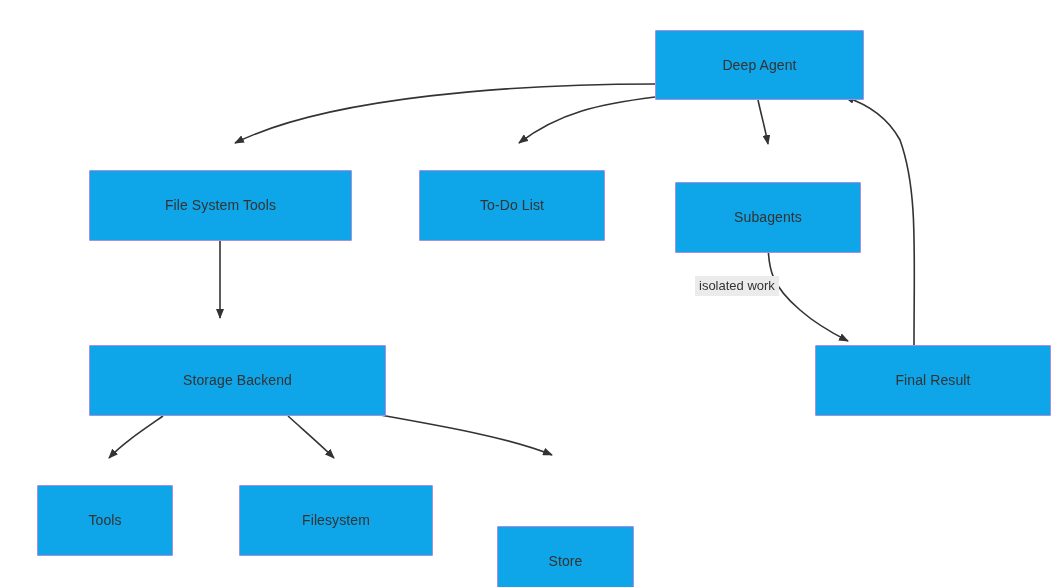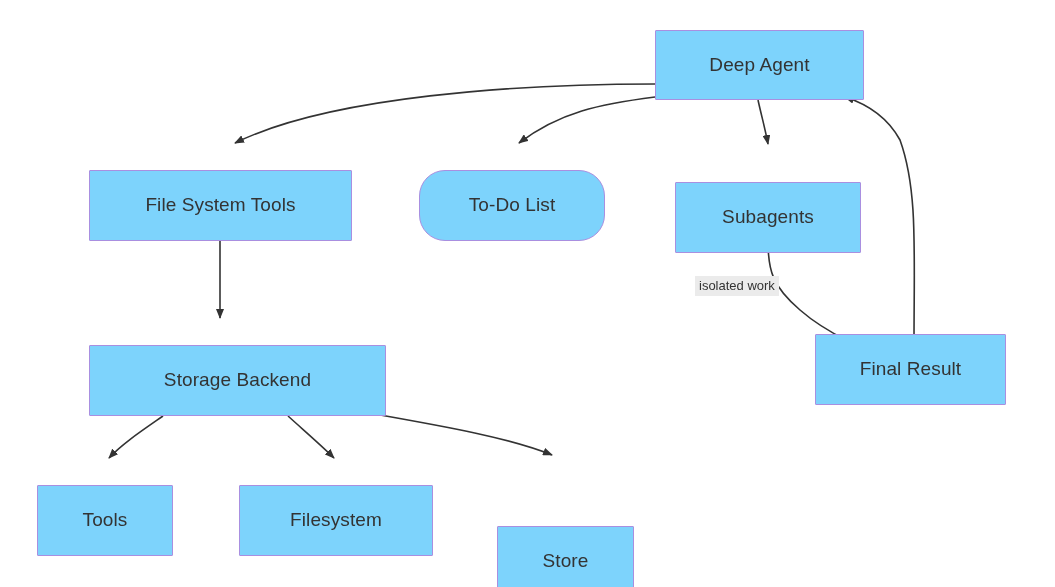--- a/index.html
+++ b/index.html
@@ -24,28 +24,28 @@
   #edge-layer {
     position: absolute;
     left: 0;
     top: 0;
     width: 1055px;
     height: 587px;
   }
   .node {
     position: absolute;
     box-sizing: border-box;
-    background: #7dd3fc;
+    background: #0ea5e9;
     border: 1.4px solid #a98fe0;
     border-radius: 1px;
     display: flex;
     align-items: center;
     justify-content: center;
     color: #333333;
-    font-size: 19px;
+    font-size: 14px;
     line-height: 1.2;
     letter-spacing: 0.1px;
     white-space: nowrap;
   }
   .node-label {
     display: block;
     text-align: center;
   }
   .edge-label {
     position: absolute;
@@ -90,29 +90,29 @@
   </svg>
 
   <div class="node" style="left:655px; top:30px; width:209px; height:70px;">
     <span class="node-label">Deep Agent</span>
   </div>
 
   <div class="node" style="left:89px; top:170px; width:263px; height:71px;align-items:center;">
     <span class="node-label">File System Tools</span>
   </div>
 
-  <div class="node" style="left:419px; top:170px; width:186px; height:71px;border-radius:26px;">
+  <div class="node" style="left:419px; top:170px; width:186px; height:71px;">
     <span class="node-label">To-Do List</span>
   </div>
 
   <div class="node" style="left:675px; top:182px; width:186px; height:71px;">
     <span class="node-label">Subagents</span>
   </div>
 
-  <div class="node" style="left:815px; top:334px; width:191px; height:71px;">
+  <div class="node" style="left:815px; top:345px; width:236px; height:71px;">
     <span class="node-label">Final Result</span>
   </div>
 
   <div class="node" style="left:89px; top:345px; width:297px; height:71px;">
     <span class="node-label">Storage Backend</span>
   </div>
 
   <div class="node" style="left:37px; top:485px; width:136px; height:71px;">
     <span class="node-label">Tools</span>
   </div>

